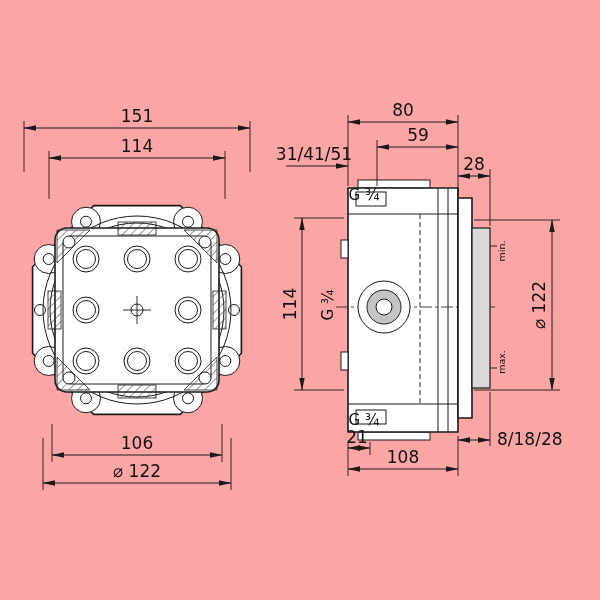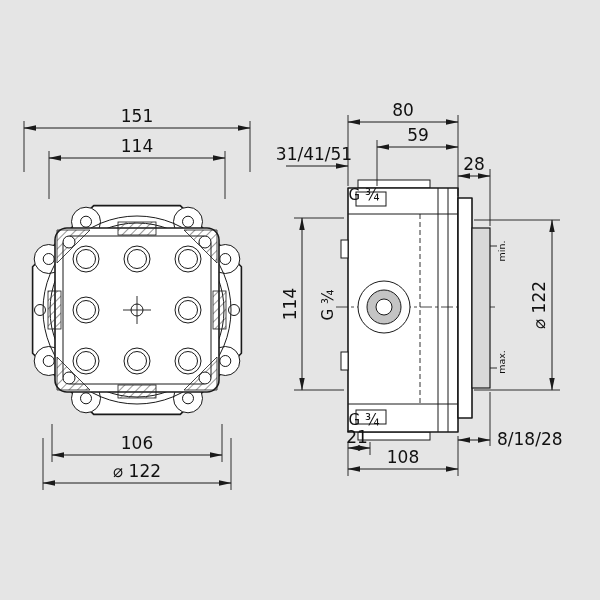--- a/index.html
+++ b/index.html
@@ -1,16 +1,16 @@
 <!DOCTYPE html>
 <html><head>
 <meta charset="utf-8">
 <style>
   html,body{margin:0;padding:0;background:#ffffff;}
-  .stage{width:600px;height:600px;background:#e5e5e5;position:relative;overflow:hidden;}
+  .stage{width:600px;height:600px;background:#fca5a5;position:relative;overflow:hidden;}
   svg{display:block;}
   .outline{fill:#ffffff;stroke:#1a1a1a;stroke-width:1.6;stroke-linejoin:round;}
   .thinw{fill:#ffffff;stroke:#1a1a1a;stroke-width:1;}
   .thin{fill:none;stroke:#1a1a1a;stroke-width:1;}
   .dim{stroke:#1a1a1a;stroke-width:1;fill:none;}
   .ext{stroke:#1a1a1a;stroke-width:0.9;fill:none;}
   .dash{stroke:#1a1a1a;stroke-width:0.9;stroke-dasharray:5 3;fill:none;}
   .cl{stroke:#1a1a1a;stroke-width:0.8;stroke-dasharray:12 3 3 3;fill:none;}
   .hatchfill{fill:url(#hatch);stroke:#1a1a1a;stroke-width:0.8;}
   .gray{fill:#d9d9d9;stroke:#1a1a1a;stroke-width:1.2;}

